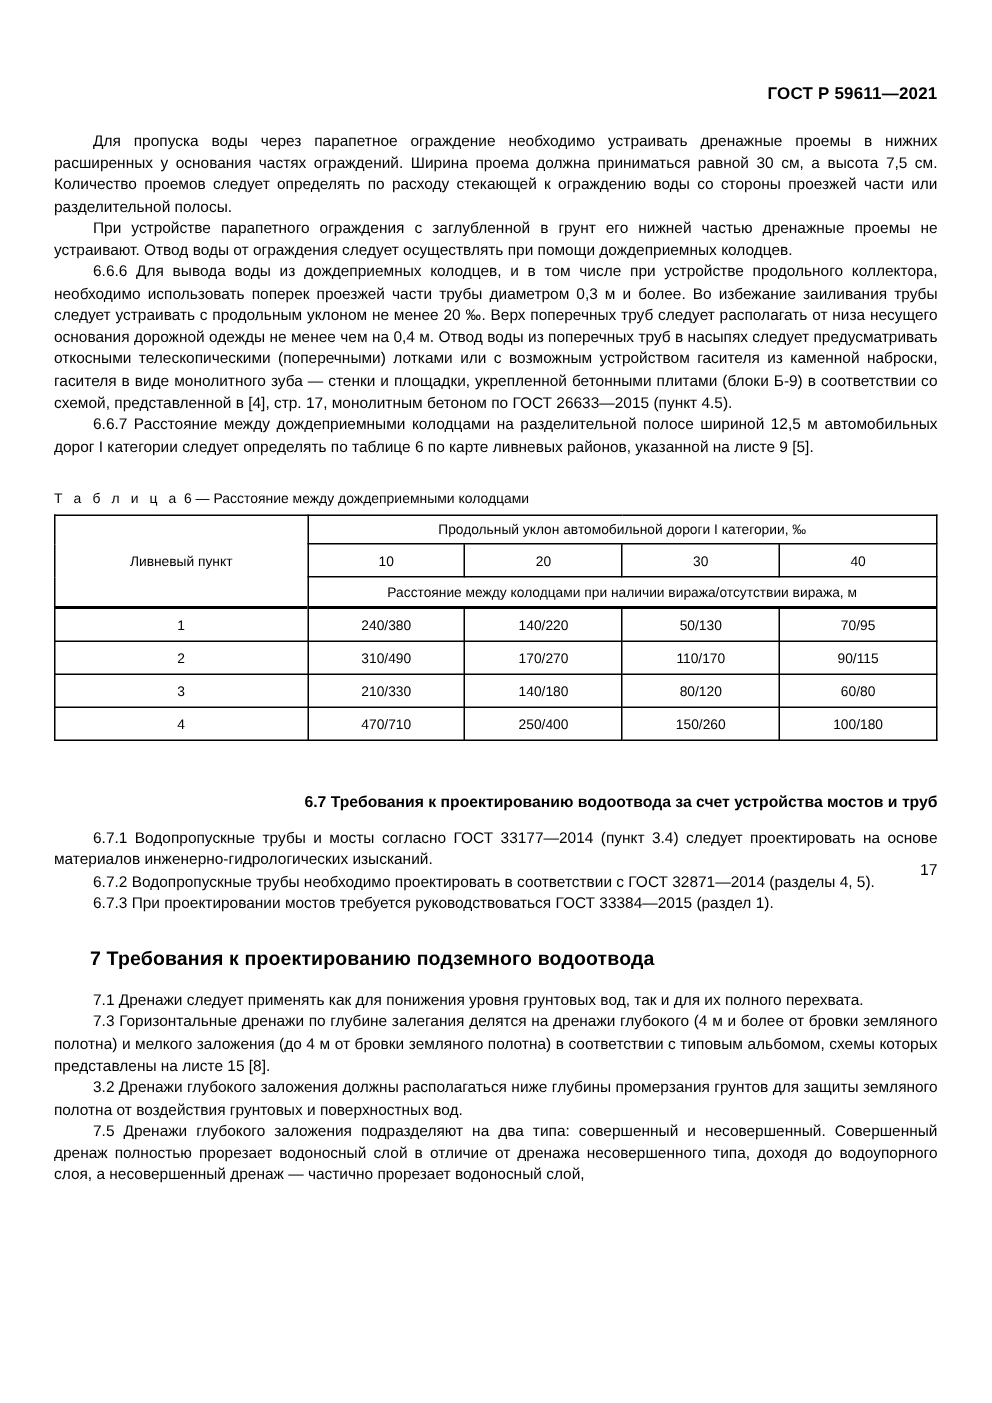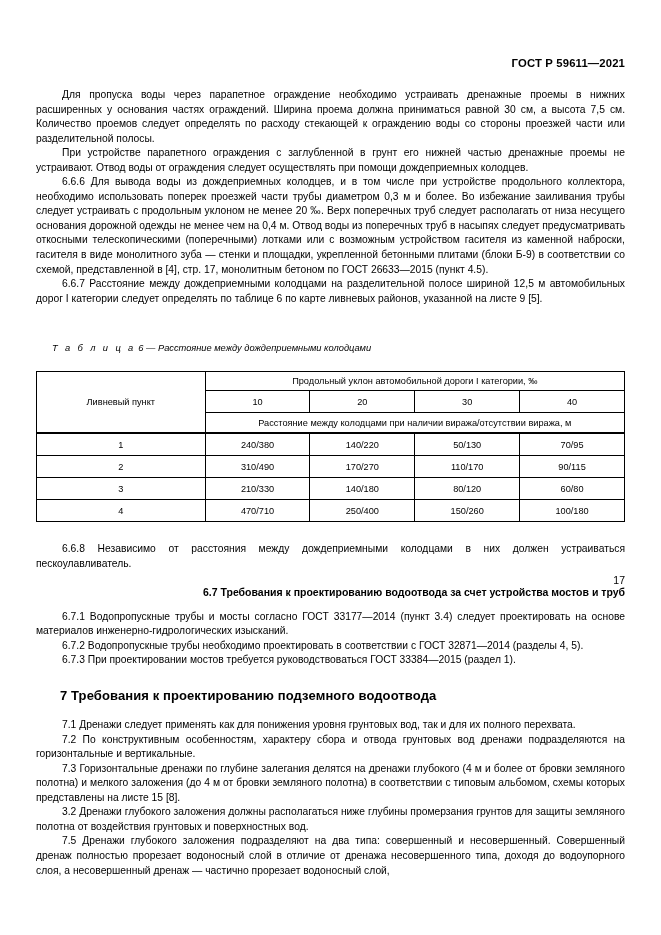--- a/index.html
+++ b/index.html
@@ -61,25 +61,24 @@
     text-indent: 24px;
     text-align: left;
     letter-spacing: 0.1px;
   }
   .gap-sm { height: 10px; }
   .gap-md { height: 14px; }
   .gap-lg { height: 20px; }
 
   
   .table-caption {
-    margin: 16px;
+    margin: 0;
     font-size: 9.3px;
     line-height: 13px;
     white-space: nowrap;
-    font-style: italic;
   }
   .table-caption .tbl-word {
     letter-spacing: 2.4px;
   }
   table.data-table {
     border-collapse: collapse;
     width: 589px;
     table-layout: fixed;
     margin-top: 4px;
     font-size: 9.2px;
@@ -176,21 +175,20 @@
           <td class="cell-h-data">470/710</td>
           <td class="cell-h-data">250/400</td>
           <td class="cell-h-data">150/260</td>
           <td class="cell-h-data">100/180</td>
         </tr>
       </tbody>
     </table>
 
     <div class="gap-lg"></div>
 
-    <p class="body-text">6.6.8 Независимо от расстояния между дождеприемными колодцами в них должен устраиваться пескоулавливатель.</p>
 
     <div class="gap-md"></div>
 
     <h3 class="sub-heading">6.7 Требования к проектированию водоотвода за счет устройства мостов и труб</h3>
 
     <div class="gap-sm"></div>
 
     <p class="body-text">6.7.1 Водопропускные трубы и мосты согласно ГОСТ 33177—2014 (пункт 3.4) следует проектировать на основе материалов инженерно-гидрологических изысканий.</p>
 
     <p class="body-text">6.7.2 Водопропускные трубы необходимо проектировать в соответствии с ГОСТ 32871—2014 (разделы 4, 5).</p>
@@ -198,21 +196,20 @@
     <p class="body-text">6.7.3 При проектировании мостов требуется руководствоваться ГОСТ 33384—2015 (раздел 1).</p>
 
     <div class="gap-lg"></div>
 
     <h2 class="section-heading">7 Требования к проектированию подземного водоотвода</h2>
 
     <div class="gap-md"></div>
 
     <p class="body-text">7.1 Дренажи следует применять как для понижения уровня грунтовых вод, так и для их полного перехвата.</p>
 
-    <p class="body-text">7.2 По конструктивным особенностям, характеру сбора и отвода грунтовых вод дренажи подразделяются на горизонтальные и вертикальные.</p>
 
     <p class="body-text">7.3 Горизонтальные дренажи по глубине залегания делятся на дренажи глубокого (4 м и более от бровки земляного полотна) и мелкого заложения (до 4 м от бровки земляного полотна) в соответствии с типовым альбомом, схемы которых представлены на листе 15 [8].</p>
 
     <p class="body-text">3.2 Дренажи глубокого заложения должны располагаться ниже глубины промерзания грунтов для защиты земляного полотна от воздействия грунтовых и поверхностных вод.</p>
 
     <p class="body-text">7.5 Дренажи глубокого заложения подразделяют на два типа: совершенный и несовершенный. Совершенный дренаж полностью прорезает водоносный слой в отличие от дренажа несовершенного типа, доходя до водоупорного слоя, а несовершенный дренаж — частично прорезает водоносный слой,</p>
 
   </div>
 
   <div class="page-number">17</div>

